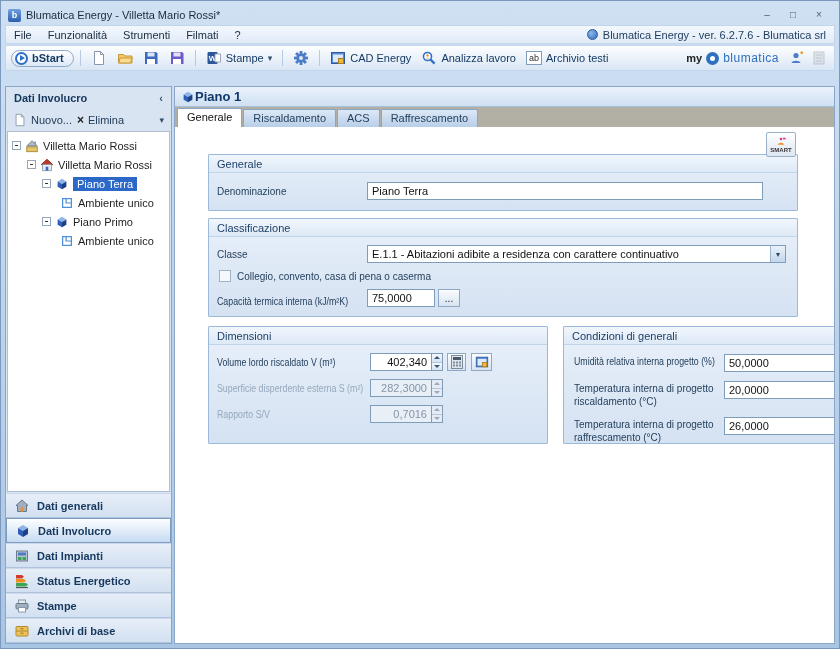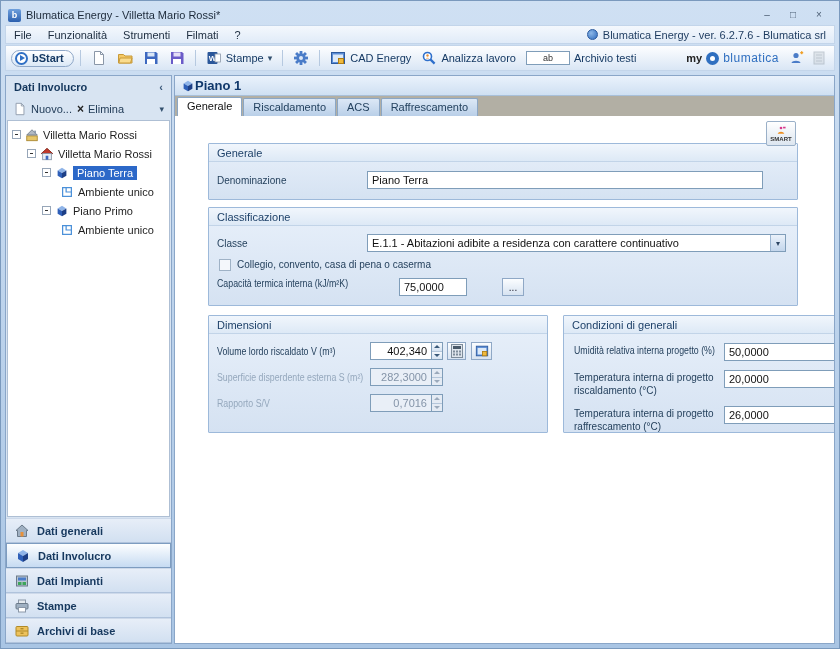--- a/index.html
+++ b/index.html
@@ -33,30 +33,30 @@
     border:1px solid #c3d5ea; display:flex; align-items:center; gap:2px; padding:0 5px;
     font-size:11px; color:#163a64; }
   .tb-sep { width:1px; height:16px; background:#b6c9e0; margin:0 4px; flex:none; }
   .tb-btn { display:flex; align-items:center; gap:4px; padding:2px 4px; border-radius:2px; white-space:nowrap; }
   .bstart-btn { border:1px solid #8fa8c8; background:linear-gradient(#ffffff,#dbe8f6);
     border-radius:10px; padding:1px 9px 1px 3px; font-weight:bold; display:flex; align-items:center; gap:4px; }
   .bstart-circle { width:13px; height:13px; border-radius:50%; border:2px solid #2f6fc4; background:#fff;
     display:flex; align-items:center; justify-content:center; }
   .bstart-circle::after { content:""; border-left:5px solid #2f6fc4; border-top:3px solid transparent; border-bottom:3px solid transparent; margin-left:1px; }
   .icon16 { width:16px; height:16px; flex:none; display:block; }
-  .ab-box { border:1px solid #7f9db9; background:#fff; font-size:9px; padding:0 16px; color:#333; line-height:12px;text-align:center; }
+  .ab-box { border:1px solid #7f9db9; background:#fff; font-size:9px; padding:0 2px; color:#333; line-height:12px;text-align:center; }
   .toolbar-right { margin-left:auto; display:flex; align-items:center; gap:6px; padding-right:2px; }
   .my-txt { font-weight:bold; color:#222; font-size:11px; }
   .brand-circle { width:13px; height:13px; border-radius:50%; background:#2f6fc0; position:relative; flex:none; }
   .brand-circle::after { content:""; position:absolute; inset:4px; border-radius:50%; background:#fff; }
   .brand-txt { color:#2f6fc0; font-size:12px; letter-spacing:0.5px; }
   .doc-gray { opacity:0.55; }
 
   
-  .main { flex:1; display:flex; margin-top:4px; min-height:0; }
+  .main { flex:1; display:flex; margin-top:15px; min-height:0; }
 
   
   .sidebar { width:167px; flex:none; display:flex; flex-direction:column;
     background:#d8e4f2; border:1px solid #8aa6c8; }
   .sb-header { height:22px; display:flex; align-items:center; padding:0 8px;
     font-weight:bold; color:#14365c; font-size:11px; }
   .sb-collapse { margin-left:auto; color:#3a587a; font-size:11px; font-weight:bold; }
   .sb-toolbar { height:21px; display:flex; align-items:center; gap:5px; padding:0 7px;
     font-size:11px; color:#223c58; }
   .sbt-btn { display:flex; align-items:center; gap:4px; }
@@ -129,22 +129,22 @@
   .checkbox { width:12px; height:12px; border:1px solid #9fb2c6; background:#f4f7fb; flex:none; }
 
   
   .g-row { display:flex; align-items:center; padding:9px 8px 10px; }
   .g-row .flabel { width:150px; flex:none; }
   .den-input { flex:1; margin-right:26px; }
 
   .cl-row1 { display:flex; align-items:center; padding:8px 8px 0; }
   .cl-row1 .flabel { width:150px; flex:none; }
   .cl-select { flex:1; margin-right:3px; }
-  .cl-row2 { display:flex; align-items:flex-start; gap:6px; padding:7px 0 0 10px; }
-  .cl-row3 { display:flex; align-items:flex-start; padding:7px 8px 9px;gap:32px; }
+  .cl-row2 { display:flex; align-items:center; gap:6px; padding:7px 0 0 10px; }
+  .cl-row3 { display:flex; align-items:flex-end; padding:7px 8px 9px; }
   .cl-row3 .flabel { width:150px; flex:none; }
   .cap-input { width:68px; flex:none; }
   .dots-btn { width:22px; margin-left:3px; }
 
   .row3 { display:flex; gap:15px; margin-top:9px; }
   .dim-group { width:340px; flex:none; height:118px; }
   .cond-group { flex:1; height:118px; }
 
   .dim-row { display:flex; align-items:center; padding:0 8px; margin-top:8px; }
   .dim-row:first-of-type { margin-top:11px; }
@@ -376,20 +376,29 @@
           <span>Dati Involucro</span>
         </div>
         <div class="nav-item">
           <svg class="icon16" viewBox="0 0 16 16">
               <rect x="2.5" y="3" width="11" height="10" fill="#b8c4d2" stroke="#6b7a8a"></rect>
               <rect x="4" y="4.5" width="8" height="3" fill="#4a7cc8"></rect>
               <rect x="4" y="9" width="3.5" height="3" fill="#3da55a"></rect>
               <rect x="8.5" y="9" width="3.5" height="3" fill="#3da55a"></rect>
             </svg>
           <span>Dati Impianti</span>
+        </div>
+        <div class="nav-item">
+          <svg class="icon16" viewBox="0 0 16 16">
+              <polygon points="2,2 8,2 10,3.75 8,5.5 2,5.5" fill="#d23b2e"></polygon>
+              <polygon points="2,6 10,6 12,7.75 10,9.5 2,9.5" fill="#ef8f1f"></polygon>
+              <polygon points="2,10 12,10 14,11.75 12,13.5 2,13.5" fill="#3da55a"></polygon>
+              <rect x="2" y="14.2" width="12" height="0.9" fill="#333"></rect>
+            </svg>
+          <span>Status Energetico</span>
         </div>
         <div class="nav-item">
           <svg class="icon16" viewBox="0 0 16 16">
               <rect x="4.5" y="2" width="7" height="4" fill="#e4e9ee" stroke="#8a97a8"></rect>
               <rect x="2" y="5.5" width="12" height="5.5" rx="1" fill="#9fb0c2" stroke="#6b7a8a"></rect>
               <rect x="4.5" y="9.5" width="7" height="4.5" fill="#fff" stroke="#8a97a8"></rect>
             </svg>
           <span>Stampe</span>
         </div>
         <div class="nav-item">

